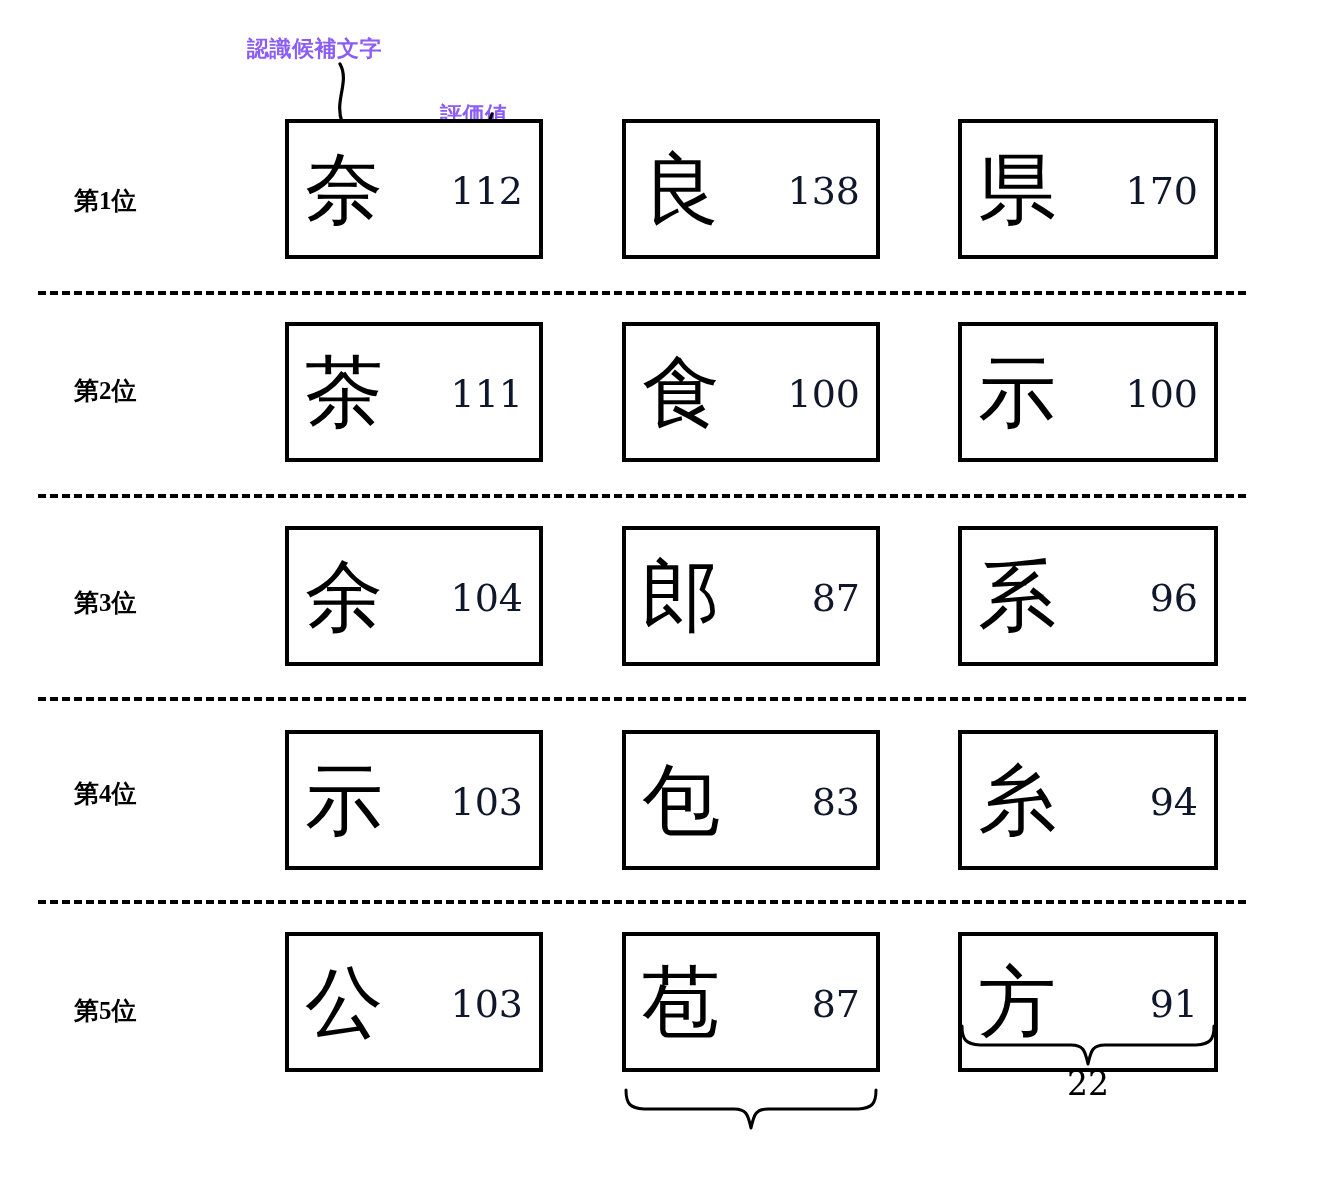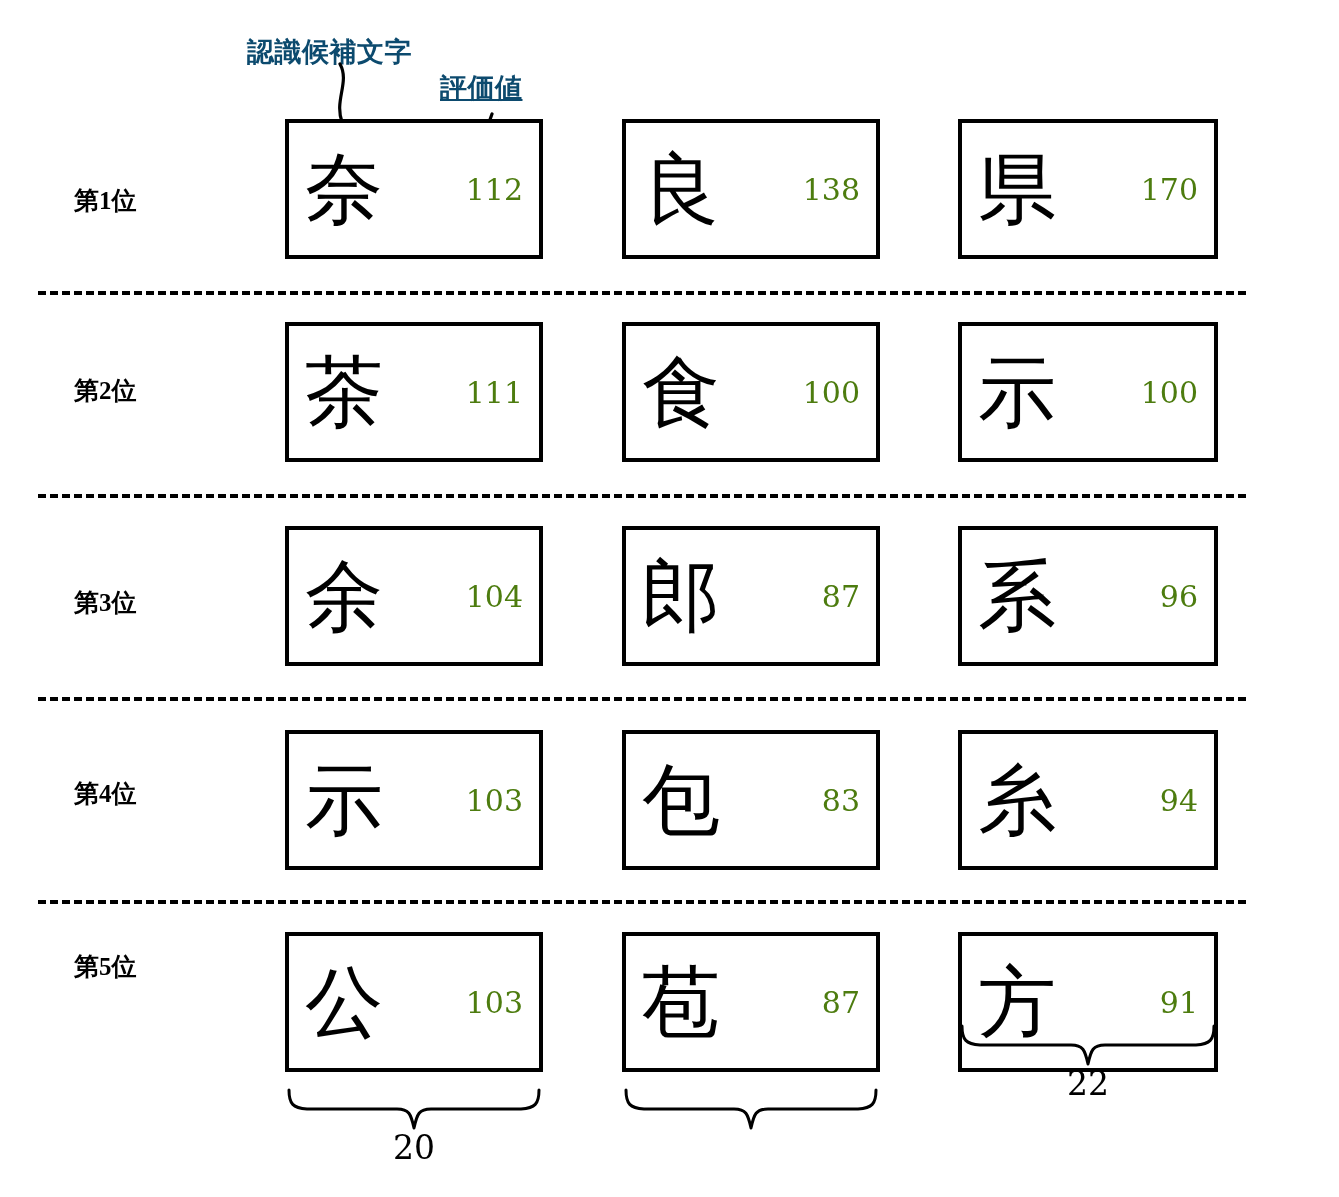--- a/index.html
+++ b/index.html
@@ -16,28 +16,28 @@
     width: 1339px;
     height: 1197px;
     background: #ffffff;
     overflow: hidden;
   }
 
   
   .annot-label {
     position: absolute;
     font-family: "DejaVu Sans", "Liberation Sans", sans-serif;
-    font-size: 27px;
+    font-size: 22px;
     font-weight: 700;
     letter-spacing: 0.5px;
     white-space: nowrap;
-    color: #0c4a6e;
+    color: #8b5cf6;
   }
   #annot-candidate { left: 247px; top: 34px; }
-  #annot-score     { left: 440px; top: 70px; text-decoration: underline; }
+  #annot-score     { left: 440px; top: 100px; text-decoration: underline; }
 
   .annot-arrow {
     position: absolute;
     pointer-events: none;
   }
 
   
   .rank-label {
     position: absolute;
     font-family: Liberation Serif, serif;
@@ -66,23 +66,23 @@
     line-height: 1;
     color: #000;
     font-weight: 400;
   }
   .cand-score {
     position: absolute;
     right: 16px;
     top: 50%;
     transform: translateY(-46%);
     font-family: "DejaVu Serif", "Liberation Serif", serif;
-    font-size: 30px;
+    font-size: 38px;
     line-height: 1;
-    color: #4d7c0f;
+    color: #0f172a;
     margin-left: 35px;
   }
 
   
   .sep-line {
     position: absolute;
     left: 38px;
     width: 1208px;
     height: 0;
     border-top: 4px dashed #000;
@@ -115,21 +115,21 @@
 
   <svg class="annot-arrow" style="left:468px; top:112px;" width="80" height="92" viewBox="0 0 80 92">
     <path d="M24,2 C16,18 30,34 26,52 C24,62 26,70 27,80" fill="none" stroke="#000" stroke-width="3.2" stroke-linecap="round"></path>
     <path d="M19,66 L27,90 L35,66 L27,74 Z" fill="#000"></path>
   </svg>
 
   <div class="rank-label" style="top:184px;">第1位</div>
   <div class="rank-label" style="top:374px;">第2位</div>
   <div class="rank-label" style="top:586px;">第3位</div>
   <div class="rank-label" style="top:777px;">第4位</div>
-  <div class="rank-label" style="top:950px;">第5位</div>
+  <div class="rank-label" style="top:994px;">第5位</div>
 
   <div class="sep-line" style="top:291px;"></div>
   <div class="sep-line" style="top:494px;"></div>
   <div class="sep-line" style="top:697px;"></div>
   <div class="sep-line" style="top:900px;"></div>
 
   <div class="cand-box" style="left:285px; top:119px; width:258px; height:140px;">
     <span class="cand-char">奈</span>
     <span class="cand-score">112</span>
   </div>
@@ -185,26 +185,20 @@
   </div>
   <div class="cand-box" style="left:958px; top:730px; width:260px; height:140px;">
     <span class="cand-char">糸</span>
     <span class="cand-score">94</span>
   </div>
   <div class="cand-box" style="left:958px; top:932px; width:260px; height:140px;">
     <span class="cand-char">方</span>
     <span class="cand-score">91</span>
   </div>
 
-  <div class="brace-wrap" style="left:285px; top:1086px;">
-    <svg width="258" height="46" viewBox="0 0 258 46">
-      <path d="M4,4 C4,18 8,22 22,23 L112,23 C124,23 126,28 129,42 C132,28 134,23 146,23 L236,23 C250,22 254,18 254,4" fill="none" stroke="#000" stroke-width="3" stroke-linecap="round" stroke-linejoin="round"></path>
-    </svg>
-    <div class="brace-num" style="left:0; top:42px; width:258px;">20</div>
-  </div>
 
   <div class="brace-wrap" style="left:622px; top:1086px;">
     <svg width="258" height="46" viewBox="0 0 258 46">
       <path d="M4,4 C4,18 8,22 22,23 L112,23 C124,23 126,28 129,42 C132,28 134,23 146,23 L236,23 C250,22 254,18 254,4" fill="none" stroke="#000" stroke-width="3" stroke-linecap="round" stroke-linejoin="round"></path>
     </svg>
   </div>
 
   <div class="brace-wrap" style="left:958px; top:1022px;">
     <svg width="260" height="46" viewBox="0 0 260 46">
       <path d="M4,4 C4,18 8,22 22,23 L113,23 C125,23 127,28 130,42 C133,28 135,23 147,23 L238,23 C252,22 256,18 256,4" fill="none" stroke="#000" stroke-width="3" stroke-linecap="round" stroke-linejoin="round"></path>

